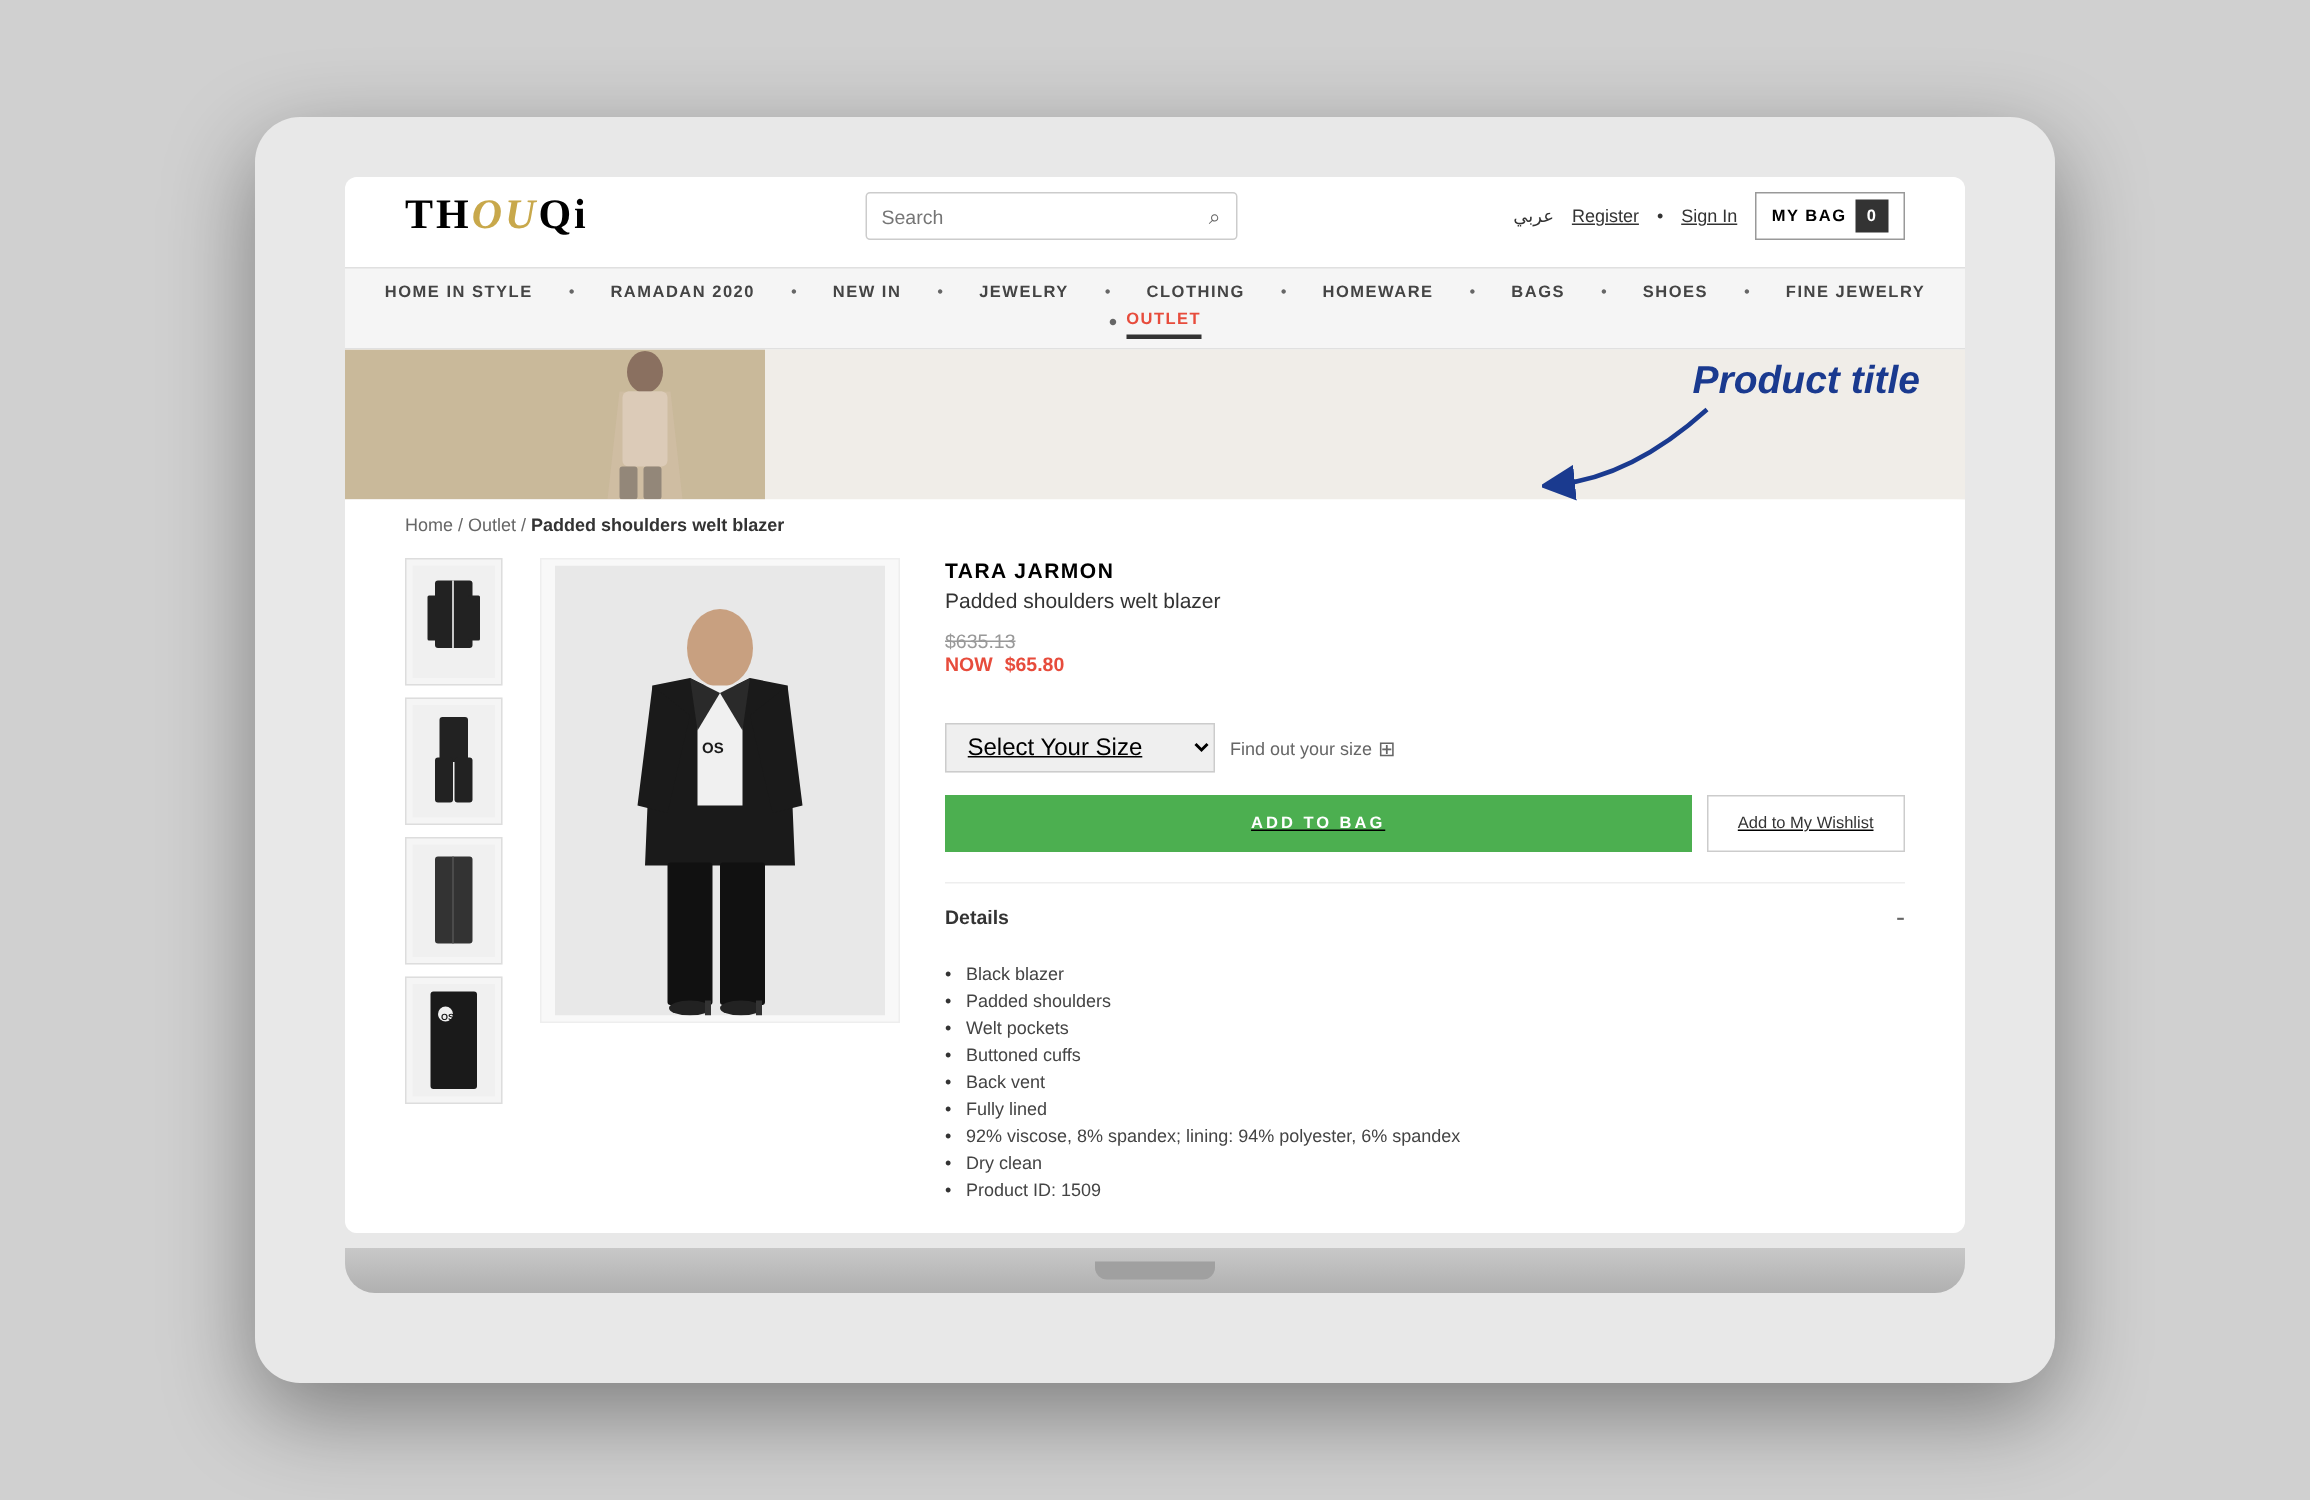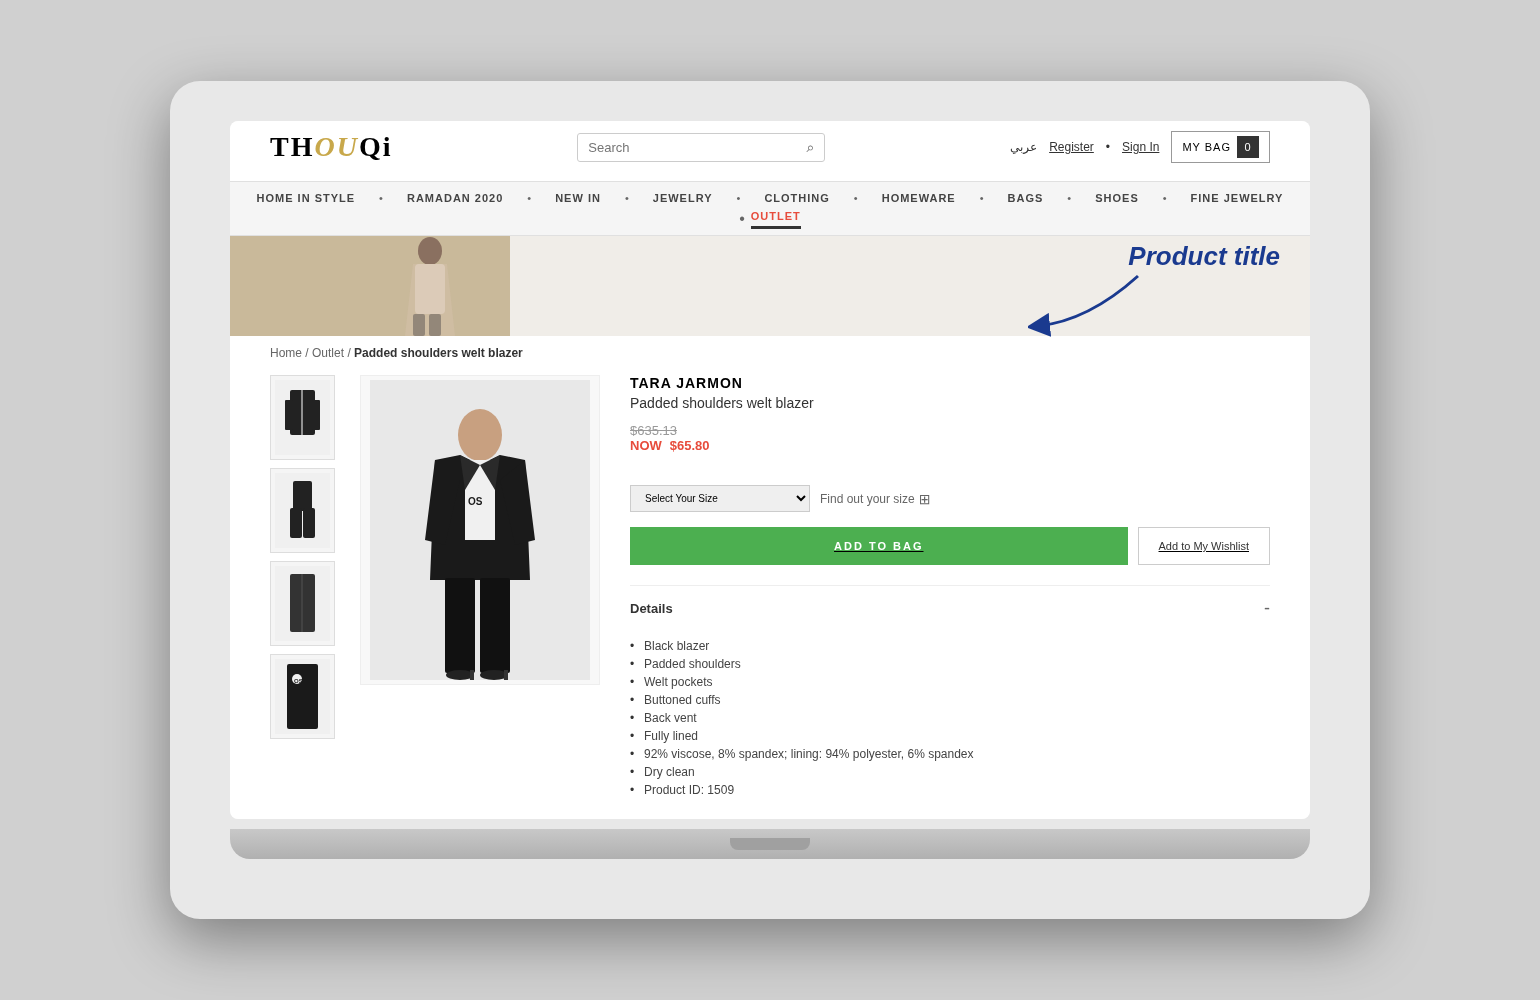--- a/index.html
+++ b/index.html
@@ -42,21 +42,20 @@
     }
 
     
     .site-header {
       background: #fff;
       padding: 10px 40px;
     }
     .header-top {
       display: flex;
       justify-content: space-between;
-      align-items: center;
       padding-bottom: 8px;
     }
     .logo {
       font-size: 28px;
       font-weight: bold;
       letter-spacing: 2px;
       color: #000;
       font-family: 'Times New Roman', serif;
     }
     .logo span.ou {
@@ -103,21 +102,21 @@
     .header-dot {
       font-size: 12px;
       color: #333;
     }
     .my-bag-btn {
       display: flex;
       align-items: center;
       border: 1px solid #999;
       padding: 4px 10px;
       font-size: 11px;
-      font-weight: normal;
+      font-weight: bold;
       letter-spacing: 1px;
       cursor: pointer;
       background: #fff;
     }
     .bag-count {
       background: #333;
       color: #fff;
       width: 22px;
       height: 22px;
       display: flex;
@@ -318,24 +317,25 @@
     }
     .size-row {
       display: flex;
       align-items: center;
       gap: 10px;
       margin-bottom: 15px;
     }
     .size-select {
       border: 1px solid #ccc;
       padding: 6px 10px;
-      font-size: 10px;
+      font-size: 16px;
       cursor: pointer;
       width: 180px;
       appearance: auto;
+      text-decoration: underline;
     }
     .size-guide {
       font-size: 12px;
       color: #666;
       cursor: pointer;
       display: flex;
       align-items: center;
       gap: 4px;
     }
     .actions-row {

